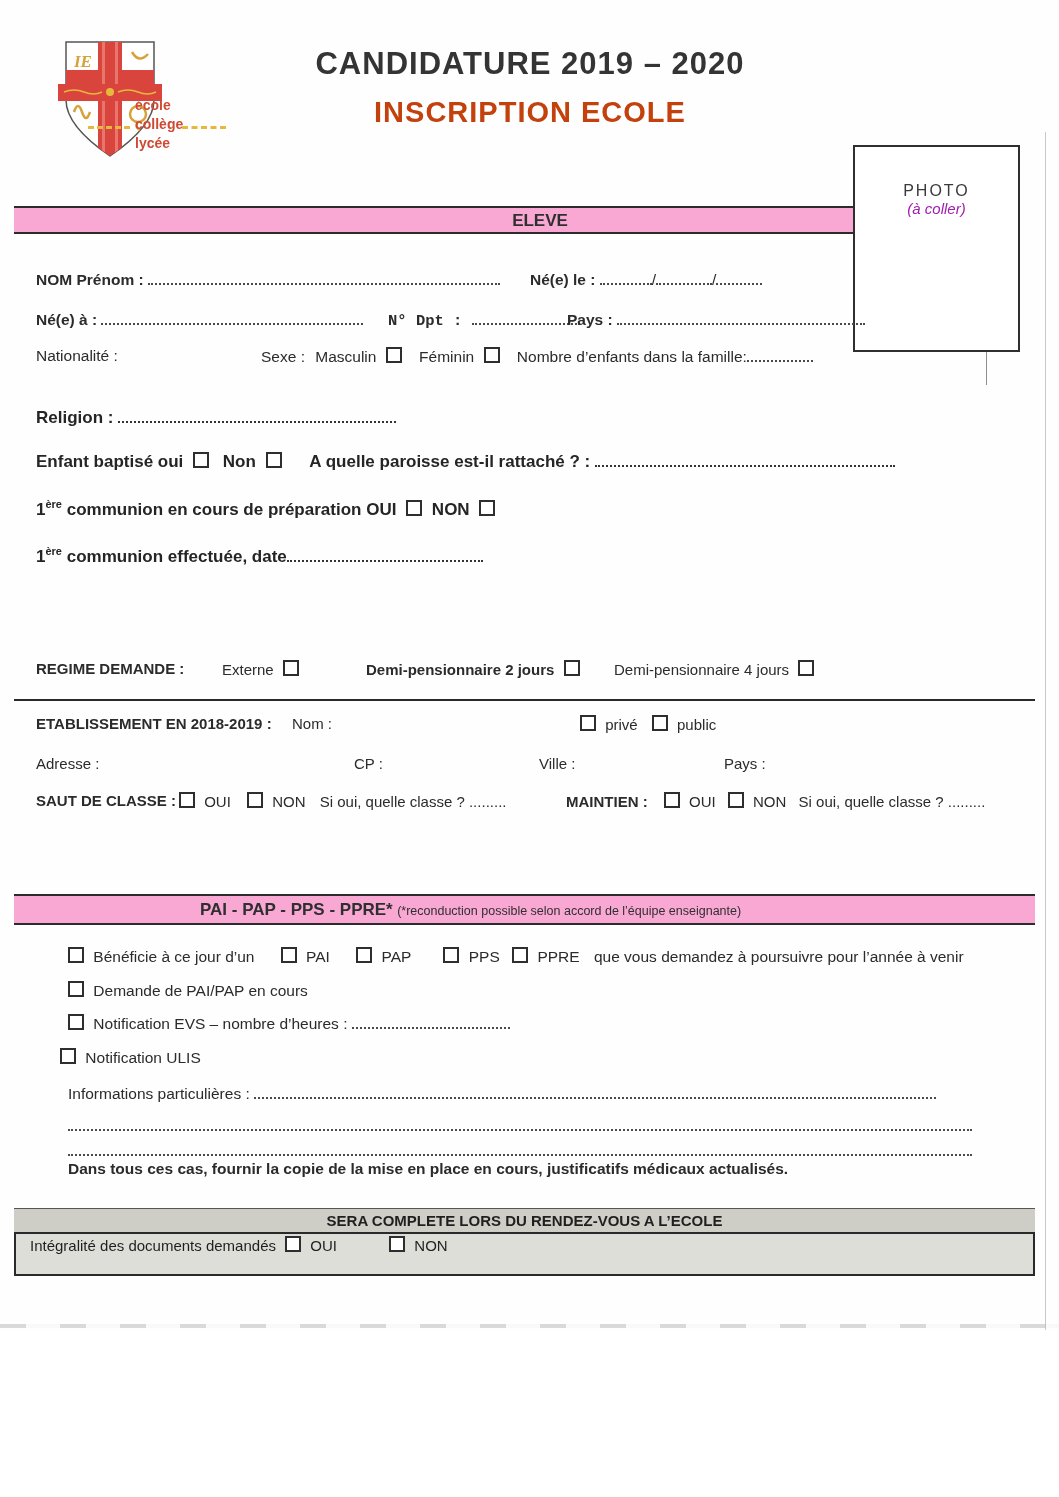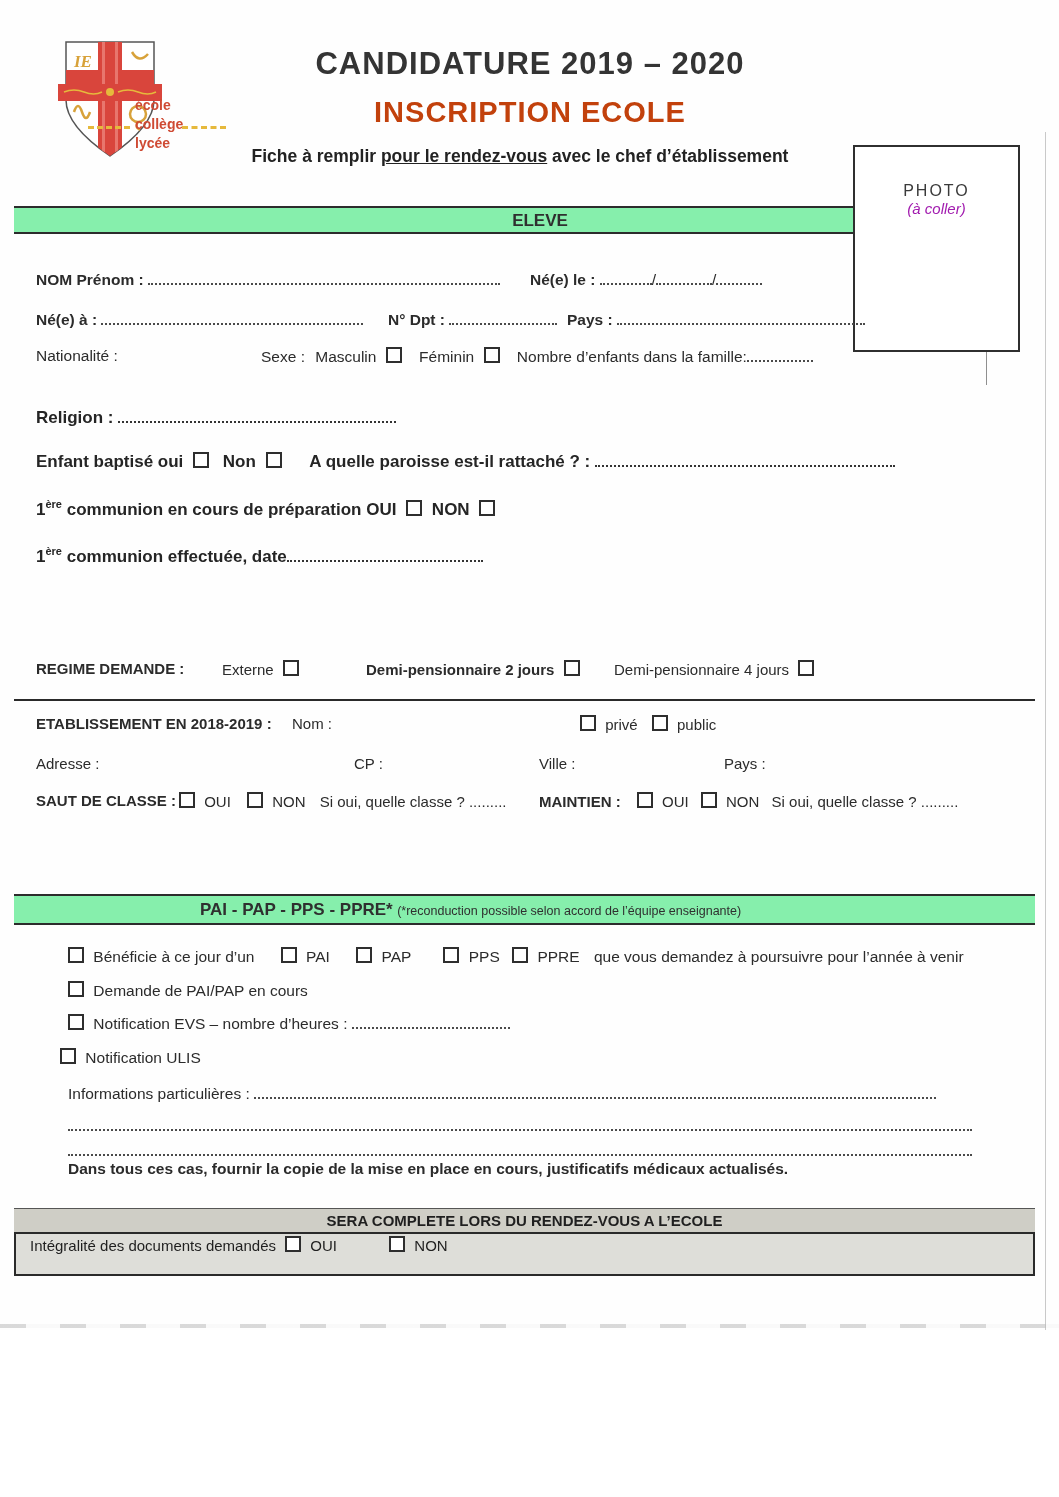--- a/index.html
+++ b/index.html
@@ -16,21 +16,21 @@
   .cb  {
     display:inline-block; width:12px; height:12px;
     border:2px solid #2e2e2e; background:#fff;
     vertical-align:-1px; margin:0 5px;
   }
   .dl  {
     display:inline-block; height:13px; vertical-align:baseline;
     border-bottom:2px dotted #4a4a4a;
   }
   .bar {
-    position:absolute; left:14px; background:#86efac;
+    position:absolute; left:14px; background:#f9a8d4;
     border-top:2px solid #2c2c2c; border-bottom:2px solid #2c2c2c;
     box-sizing:border-box;
   }
   .title1 { font-size:31px; font-weight:800; letter-spacing:1px; color:#343434; }
   .title2 { font-size:29px; font-weight:800; letter-spacing:1px; color:#c2410c; }
   .note   { font-size:17.5px; font-weight:700; color:#222; }
   .u { text-decoration:underline; }
   .religion-line { font-size:17px; font-weight:700; color:#252525; }
   .photo-box {
     position:absolute; left:853px; top:145px; width:167px; height:207px;
@@ -91,23 +91,20 @@
   <div class="logo-text">
     <div>école</div>
     <div>collège</div>
     <div>lycée</div>
   </div>
   <div class="dash" style="left:88px; top:126px; width:42px;"></div>
   <div class="dash" style="left:182px; top:126px; width:44px;"></div>
 
   <div class="abs title1" style="left:250px; top:46px; width:560px; text-align:center;">CANDIDATURE 2019 – 2020</div>
   <div class="abs title2" style="left:250px; top:96px; width:560px; text-align:center;">INSCRIPTION ECOLE</div>
-  <div class="abs note" style="left:120px; top:146px; width:800px; text-align:center;">
-    <span>Fiche à remplir </span><span class="u">pour le rendez-vous</span><span> avec le chef d’établissement</span>
-  </div>
 
   <div class="photo-box">
     <div class="t1">PHOTO</div>
     <div class="t2">(à coller)</div>
   </div>
   <div class="vline" style="left:986px; top:352px; height:33px; background:#8f8f8f;"></div>
   <div class="vline" style="left:1045px; top:132px; height:1358px;"></div>
 
   <div class="bar" style="top:206px; width:839px; height:28px;">
     <span class="abs b" style="left:526px; top:3px; transform:translateX(-50%); font-size:17px; color:#2f2f2f;">ELEVE</span>
@@ -122,21 +119,21 @@
       <span class="b">Né(e) le :</span>
       <span class="dl" style="width:52px;"></span>/<span class="dl" style="width:56px;"></span>/<span class="dl" style="width:46px;"></span>
     </span>
   </div>
 
   <div class="row" style="top:310px;">
     <span class="col" style="left:0;">
       <span class="sb">Né(e) à :</span>
       <span class="dl" style="width:262px;"></span>
     </span>
-    <span class="col" style="left:352px;">
+    <span class="col" style="left:352px;font-family:Liberation Mono, monospace;">
       <span class="sb">N° Dpt :</span>
       <span class="dl" style="width:108px;"></span>
     </span>
     <span class="col" style="left:531px;">
       <span class="sb">Pays :</span>
       <span class="dl" style="width:248px;"></span>
     </span>
   </div>
 
   <div class="row" style="top:347px;">
@@ -216,21 +213,21 @@
 
   <div class="row" style="top:792px; font-size:15px;">
     <span class="col b" style="left:0;">SAUT DE CLASSE :</span>
     <span class="col" style="left:138px;">
       <span class="cb"></span>
       <span>OUI</span>
       <span class="cb" style="margin-left:12px;"></span>
       <span>NON</span>
       <span style="margin-left:10px;">Si oui, quelle classe ? .........</span>
     </span>
-    <span class="col" style="left:503px;">
+    <span class="col" style="left:530px;">
       <span class="b">MAINTIEN :</span>
       <span class="cb" style="margin-left:12px;"></span>
       <span>OUI</span>
       <span class="cb" style="margin-left:8px;"></span>
       <span>NON</span>
       <span style="margin-left:8px;">Si oui, quelle classe ? .........</span>
     </span>
   </div>
 
   <div class="bar" style="top:894px; width:1021px; height:31px;">

